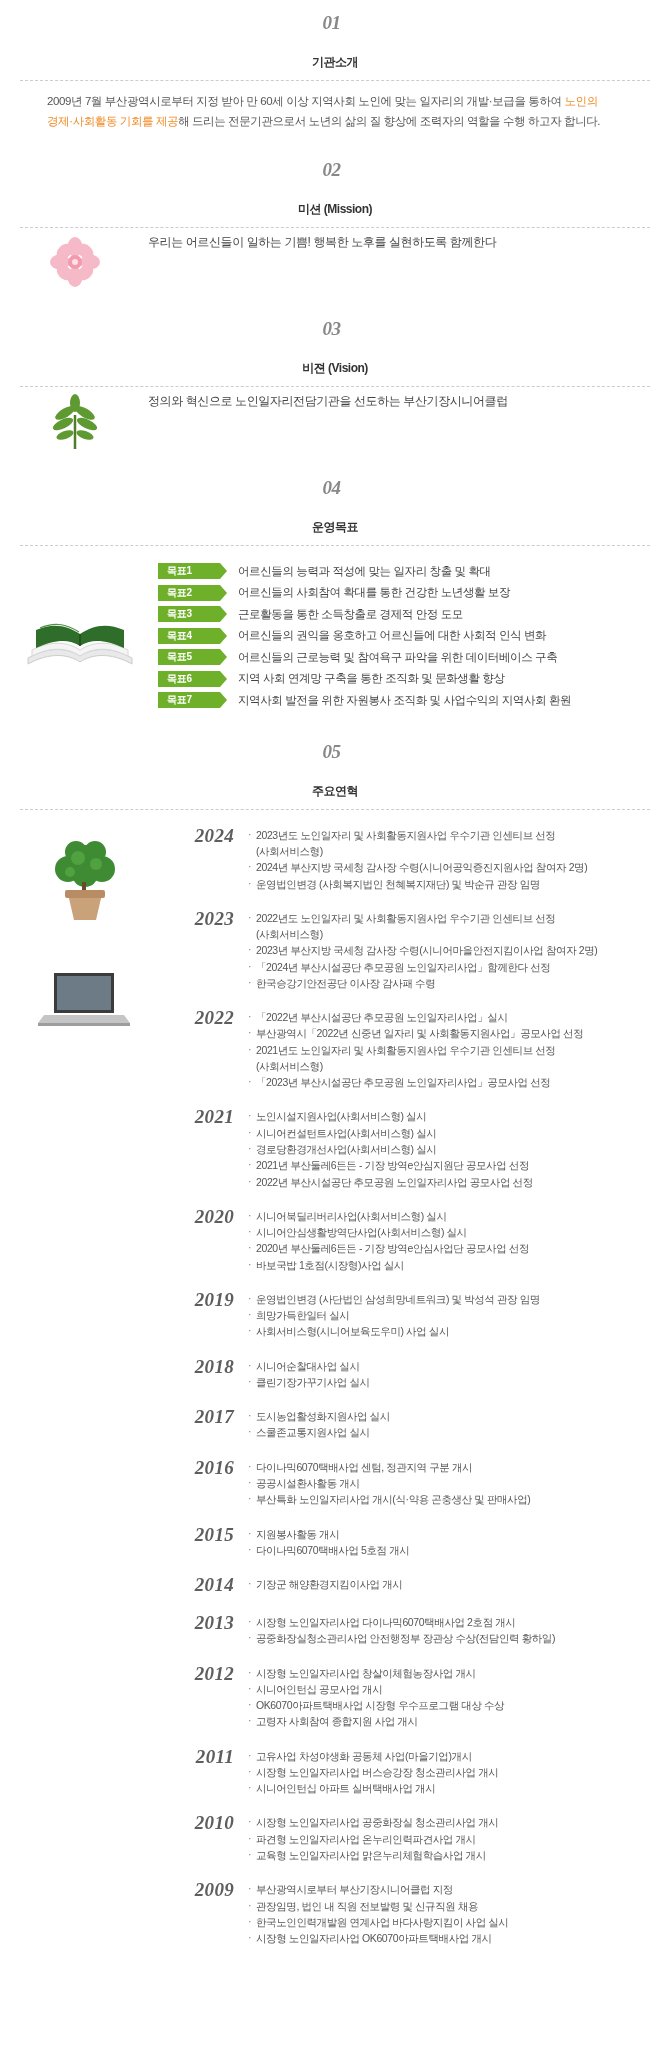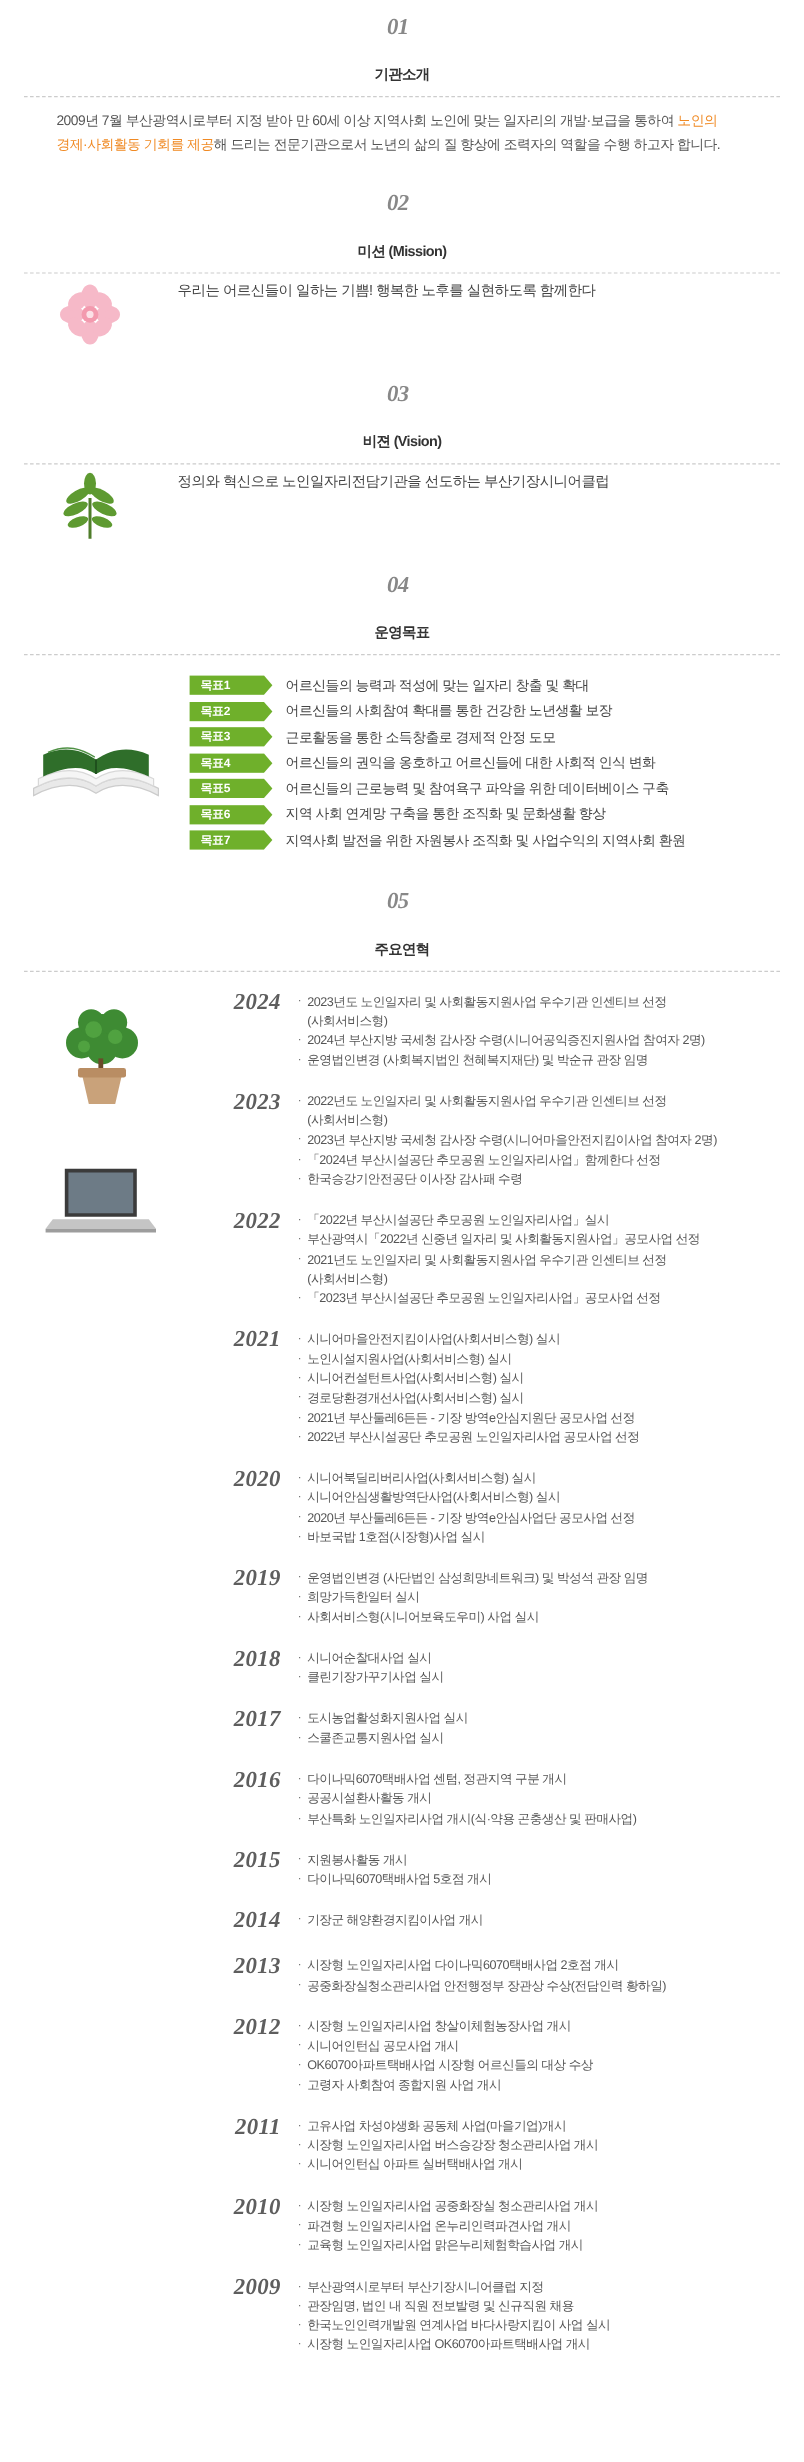--- a/index.html
+++ b/index.html
@@ -330,21 +330,20 @@
           <div class="hist-ev">부산광역시「2022년 신중년 일자리 및 사회활동지원사업」공모사업 선정</div>
           <div class="hist-ev">2021년도 노인일자리 및 사회활동지원사업 우수기관 인센티브 선정</div>
           <div class="hist-ev nodot">(사회서비스형)</div>
           <div class="hist-ev">「2023년 부산시설공단 추모공원 노인일자리사업」공모사업 선정</div>
         </div>
       </div>
 
       <div class="hist-item">
         <div class="hist-year">2021</div>
         <div class="hist-events">
-          <div class="hist-ev">시니어마을안전지킴이사업(사회서비스형) 실시</div>
           <div class="hist-ev">노인시설지원사업(사회서비스형) 실시</div>
           <div class="hist-ev">시니어컨설턴트사업(사회서비스형) 실시</div>
           <div class="hist-ev">경로당환경개선사업(사회서비스형) 실시</div>
           <div class="hist-ev">2021년 부산둘레6든든 - 기장 방역e안심지원단 공모사업 선정</div>
           <div class="hist-ev">2022년 부산시설공단 추모공원 노인일자리사업 공모사업 선정</div>
         </div>
       </div>
 
       <div class="hist-item">
         <div class="hist-year">2020</div>
@@ -411,21 +410,21 @@
           <div class="hist-ev">시장형 노인일자리사업 다이나믹6070택배사업 2호점 개시</div>
           <div class="hist-ev">공중화장실청소관리사업 안전행정부 장관상 수상(전담인력 황하일)</div>
         </div>
       </div>
 
       <div class="hist-item">
         <div class="hist-year">2012</div>
         <div class="hist-events">
           <div class="hist-ev">시장형 노인일자리사업 창살이체험농장사업 개시</div>
           <div class="hist-ev">시니어인턴십 공모사업 개시</div>
-          <div class="hist-ev">OK6070아파트택배사업 시장형 어르신들의 대상 수상</div>
+          <div class="hist-ev">OK6070아파트택배사업 시장형 우수프로그램 대상 수상</div>
           <div class="hist-ev">고령자 사회참여 종합지원 사업 개시</div>
         </div>
       </div>
 
       <div class="hist-item">
         <div class="hist-year">2011</div>
         <div class="hist-events">
           <div class="hist-ev">고유사업 차성야생화 공동체 사업(마을기업)개시</div>
           <div class="hist-ev">시장형 노인일자리사업 버스승강장 청소관리사업 개시</div>
           <div class="hist-ev">시니어인턴십 아파트 실버택배사업 개시</div>

